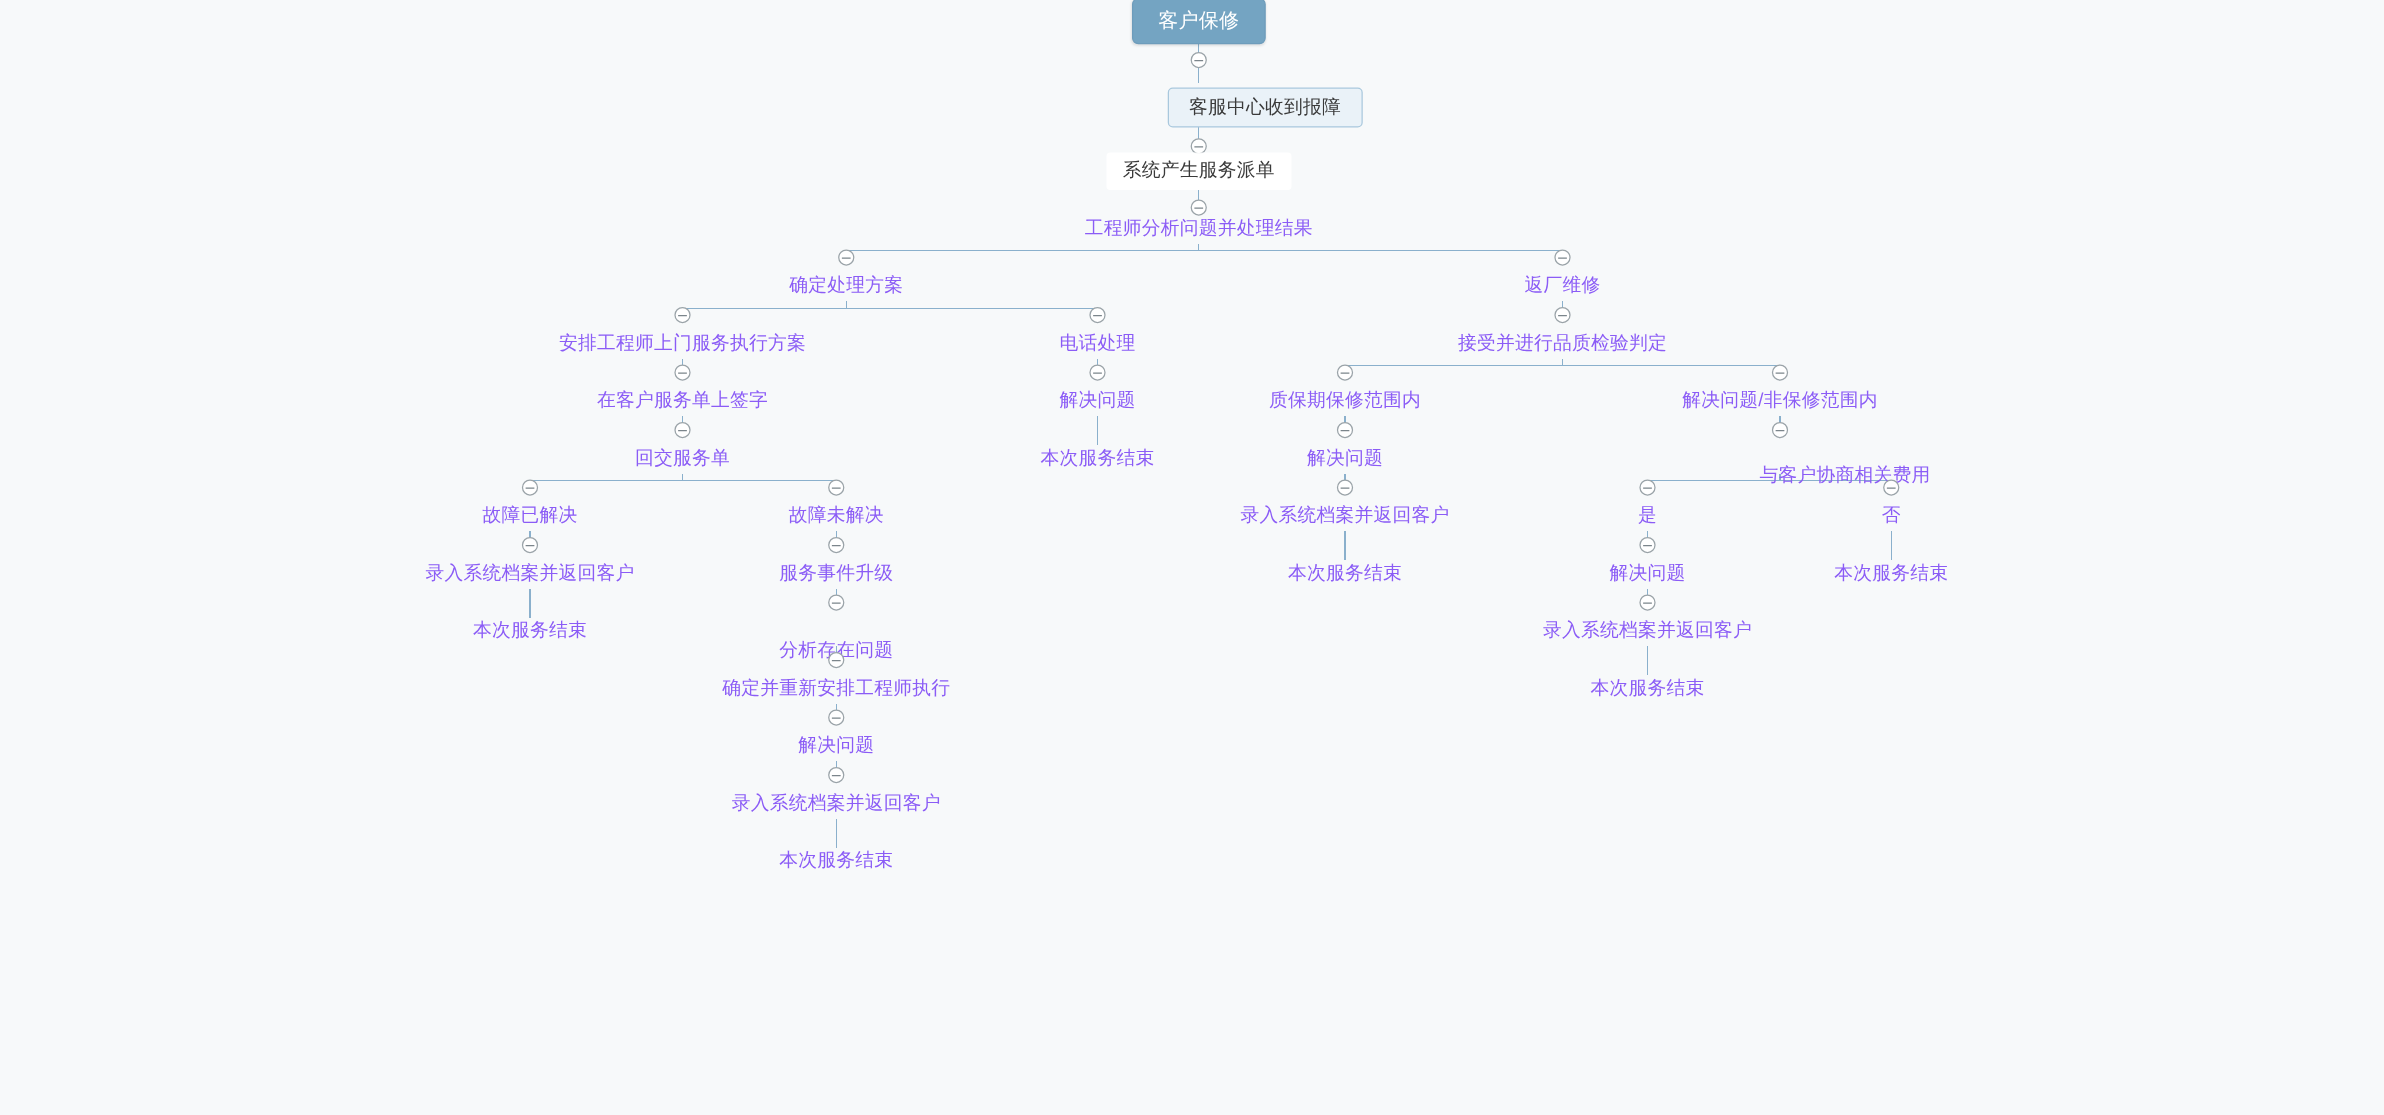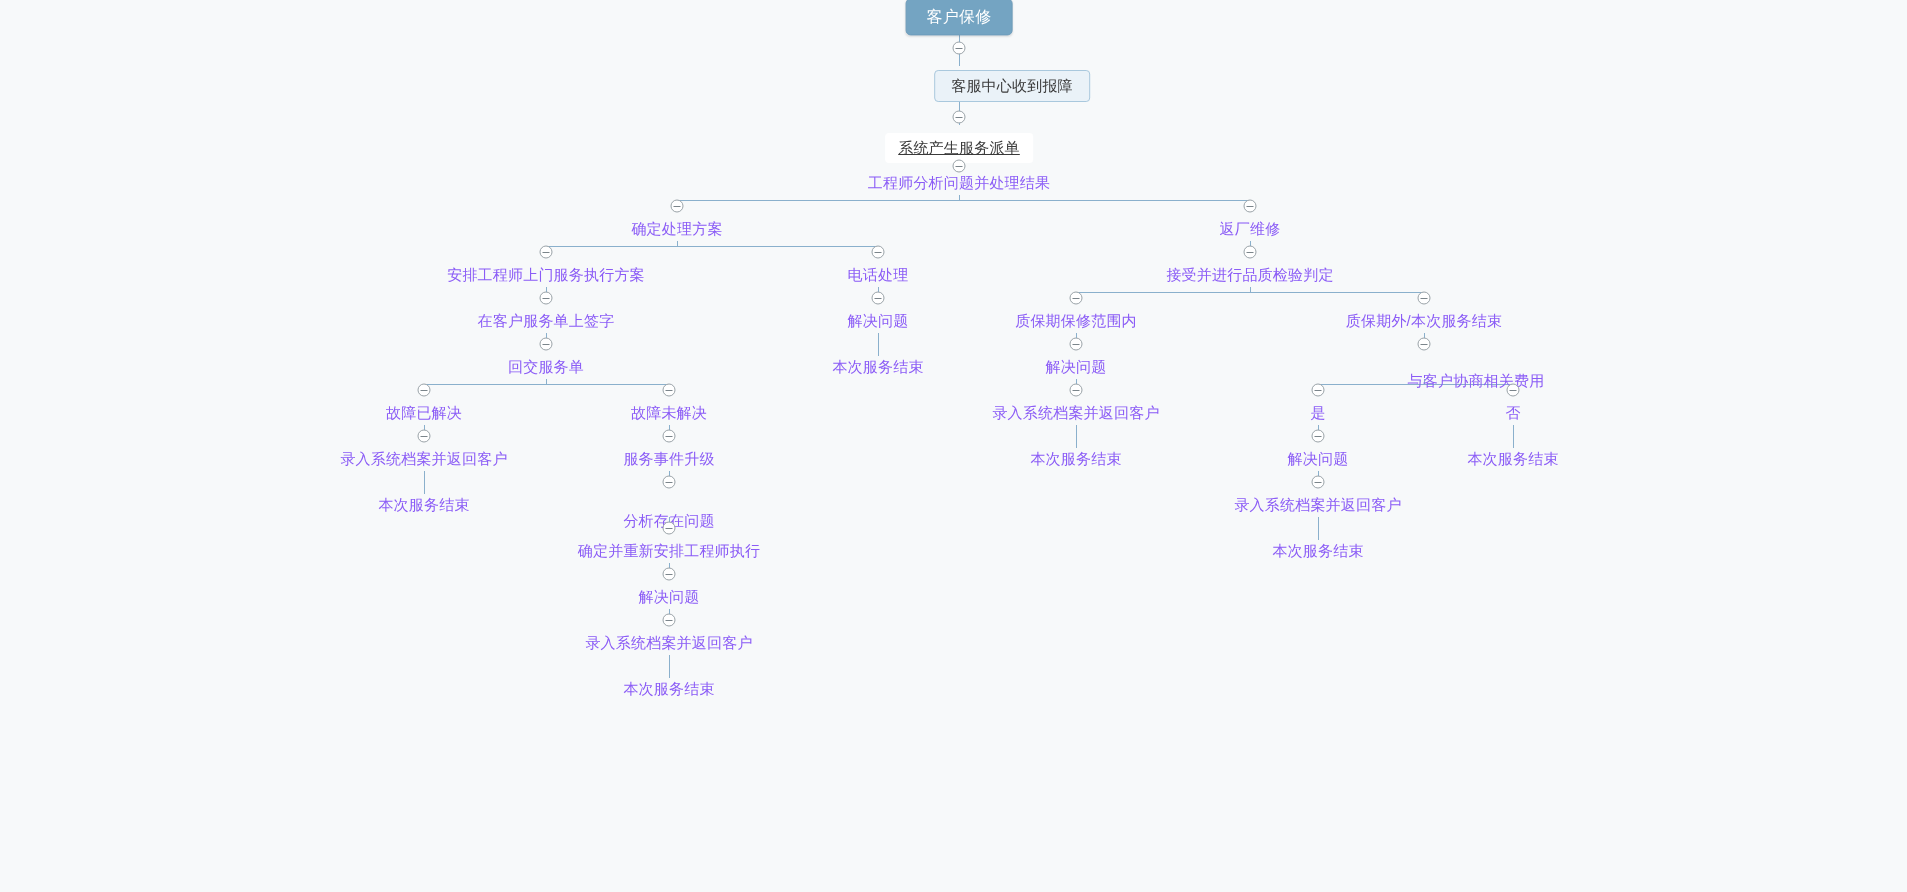--- a/index.html
+++ b/index.html
@@ -121,21 +121,21 @@
       <line x1="1318" y1="425" x2="1318" y2="436" stroke="#8ab0cc" stroke-width="1" shape-rendering="crispEdges"></line>
       <line x1="1318" y1="471" x2="1318" y2="482" stroke="#8ab0cc" stroke-width="1" shape-rendering="crispEdges"></line>
       <line x1="1318" y1="517" x2="1318" y2="540" stroke="#8ab0cc" stroke-width="1" shape-rendering="crispEdges"></line>
       <line x1="1513" y1="425" x2="1513" y2="448" stroke="#8ab0cc" stroke-width="1" shape-rendering="crispEdges"></line>
     </svg>
   <div id="nodes-layer">
       <div class="node root" style="left: 959px; top: 17px;">客户保修</div>
       <div class="toggle" style="left: 959px; top: 48px;"></div>
       <div class="node lvl1" style="left: 1012px; top: 86px;">客服中心收到报障</div>
       <div class="toggle" style="left: 959px; top: 117px;"></div>
-      <div class="node lvl2" style="left: 959px; top: 148px; text-decoration: underline;">系统产生服务派单</div>
+      <div class="node lvl2" style="left: 959px; top: 137px;">系统产生服务派单</div>
       <div class="toggle" style="left: 959px; top: 166px;"></div>
       <div class="node plain" style="left: 959px; top: 183px;">工程师分析问题并处理结果</div>
       <div class="node plain" style="left: 677px; top: 229px;">确定处理方案</div>
       <div class="toggle" style="left: 677px; top: 206px;"></div>
       <div class="node plain" style="left: 1250px; top: 229px;">返厂维修</div>
       <div class="toggle" style="left: 1250px; top: 206px;"></div>
       <div class="node plain" style="left: 546px; top: 275px;">安排工程师上门服务执行方案</div>
       <div class="toggle" style="left: 546px; top: 252px;"></div>
       <div class="node plain" style="left: 878px; top: 275px;">电话处理</div>
       <div class="toggle" style="left: 878px; top: 252px;"></div>
@@ -161,21 +161,21 @@
       <div class="node plain" style="left: 669px; top: 643px;">录入系统档案并返回客户</div>
       <div class="toggle" style="left: 669px; top: 620px;"></div>
       <div class="node plain" style="left: 669px; top: 689px;">本次服务结束</div>
       <div class="node plain" style="left: 878px; top: 321px;">解决问题</div>
       <div class="toggle" style="left: 878px; top: 298px;"></div>
       <div class="node plain" style="left: 878px; top: 367px;">本次服务结束</div>
       <div class="node plain" style="left: 1250px; top: 275px;">接受并进行品质检验判定</div>
       <div class="toggle" style="left: 1250px; top: 252px;"></div>
       <div class="node plain" style="left: 1076px; top: 321px;">质保期保修范围内</div>
       <div class="toggle" style="left: 1076px; top: 298px;"></div>
-      <div class="node plain" style="left: 1424px; top: 321px;">质保期外/本次服务结束</div>
+      <div class="node plain" style="left: 1424px; top: 321px;">解决问题/非保修范围内</div>
       <div class="toggle" style="left: 1424px; top: 298px;"></div>
       <div class="node plain" style="left: 1076px; top: 367px;">解决问题</div>
       <div class="toggle" style="left: 1076px; top: 344px;"></div>
       <div class="node plain" style="left: 1076px; top: 413px;">录入系统档案并返回客户</div>
       <div class="toggle" style="left: 1076px; top: 390px;"></div>
       <div class="node plain" style="left: 1076px; top: 459px;">本次服务结束</div>
       <div class="node plain" style="left: 1476px; top: 367px; margin-top: 14px;">与客户协商相关费用</div>
       <div class="toggle" style="left: 1424px; top: 344px;"></div>
       <div class="node plain" style="left: 1318px; top: 413px;">是</div>
       <div class="toggle" style="left: 1318px; top: 390px;"></div>

